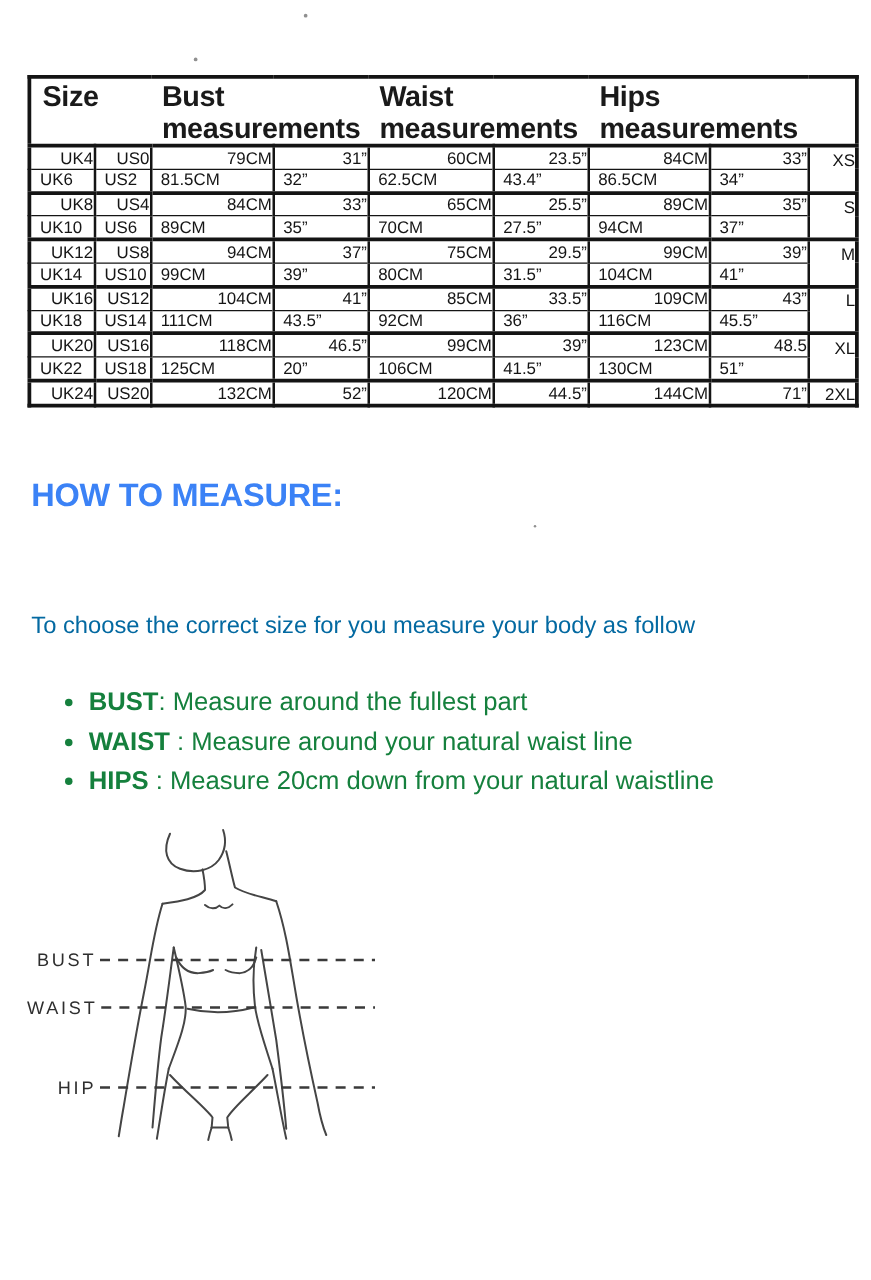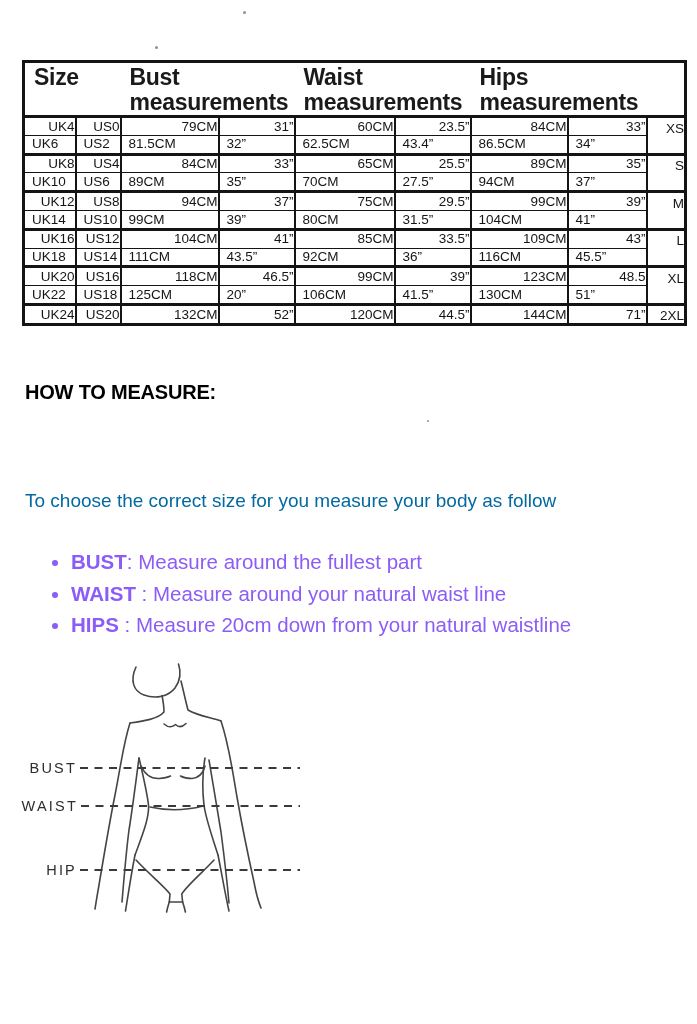--- a/index.html
+++ b/index.html
@@ -27,33 +27,33 @@
     font-size: 13.5px; padding: 0 0 0 7px; height: 18.8px;
     line-height: 1; vertical-align: middle; white-space: nowrap;
     color: #151515;
   }
   table.size-chart tr.group-start td { border-top-width: 3px; text-align: right; }
   table.size-chart td.size-letter { font-weight: 400; vertical-align: top; padding-top: 3.5px; padding-left: 6px; }
 
   
   .how-to-heading {
     position: absolute; left: 25px; top: 381px;
-    font-size: 20px; font-weight: 700; letter-spacing: -0.2px;
-    color: #000000;
+    font-size: 26px; font-weight: 700; letter-spacing: -0.2px;
+    color: #3b82f6;
   }
   .intro-text {
     position: absolute; left: 25px; top: 484px; width: 565px;
     font-size: 19px; line-height: 33px; color: #0369a1;
   }
   .bullet-list {
     position: absolute; left: 25px; top: 546px; width: 640px;
     list-style: disc outside; padding-left: 46px;
   }
   .bullet-list li {
-    font-size: 20.5px; line-height: 31.5px; color: #8b5cf6;
+    font-size: 20.5px; line-height: 31.5px; color: #15803d;
   }
   .bullet-list li .term { font-weight: 700; }
 
   
   .figure-wrap { position: absolute; left: 18px; top: 650px; width: 312px; height: 272px; }
   .figure-wrap svg { display: block; }
   .fig-line { fill: none; stroke: #454545; stroke-width: 1.6; stroke-linecap: round; stroke-linejoin: round; }
   .dash-line { stroke: #3a3a3a; stroke-width: 1.9; stroke-dasharray: 8 6.5; }
   .fig-label {
     font-family: "Liberation Sans", sans-serif;

